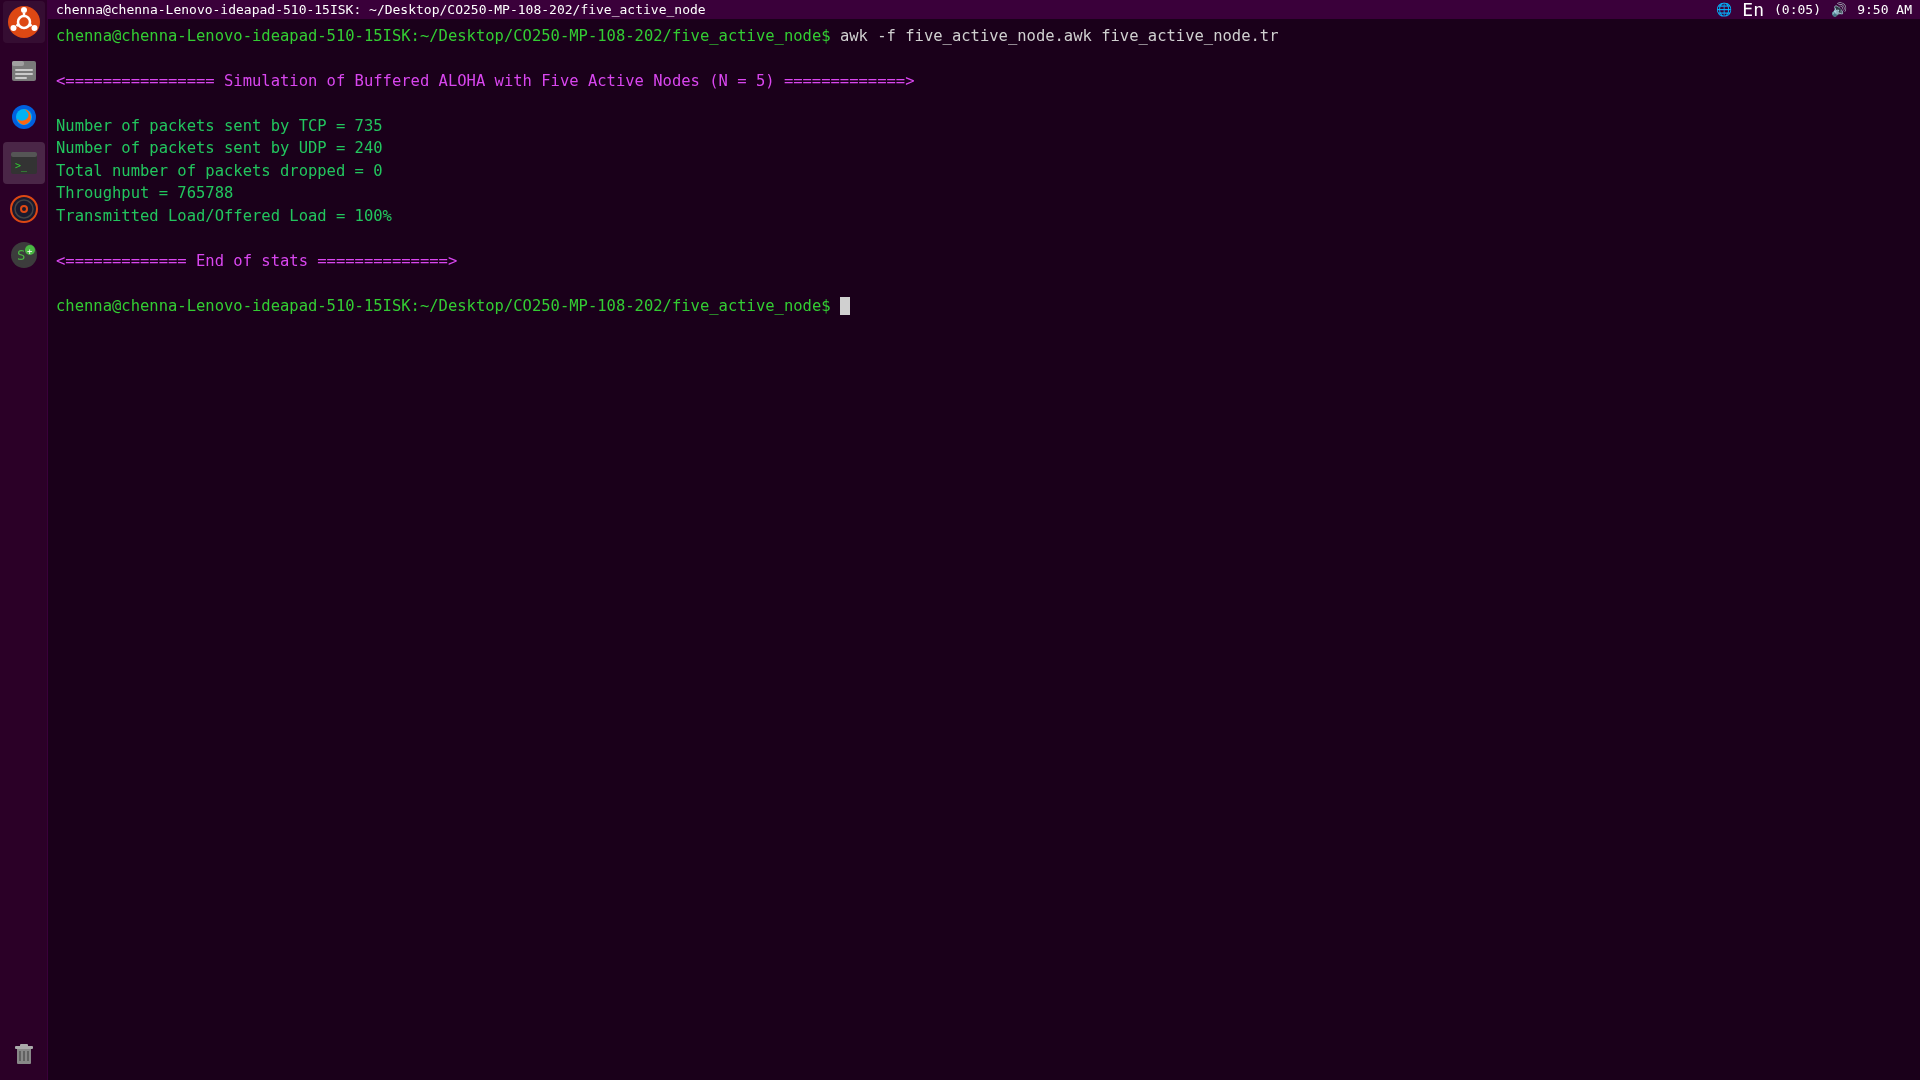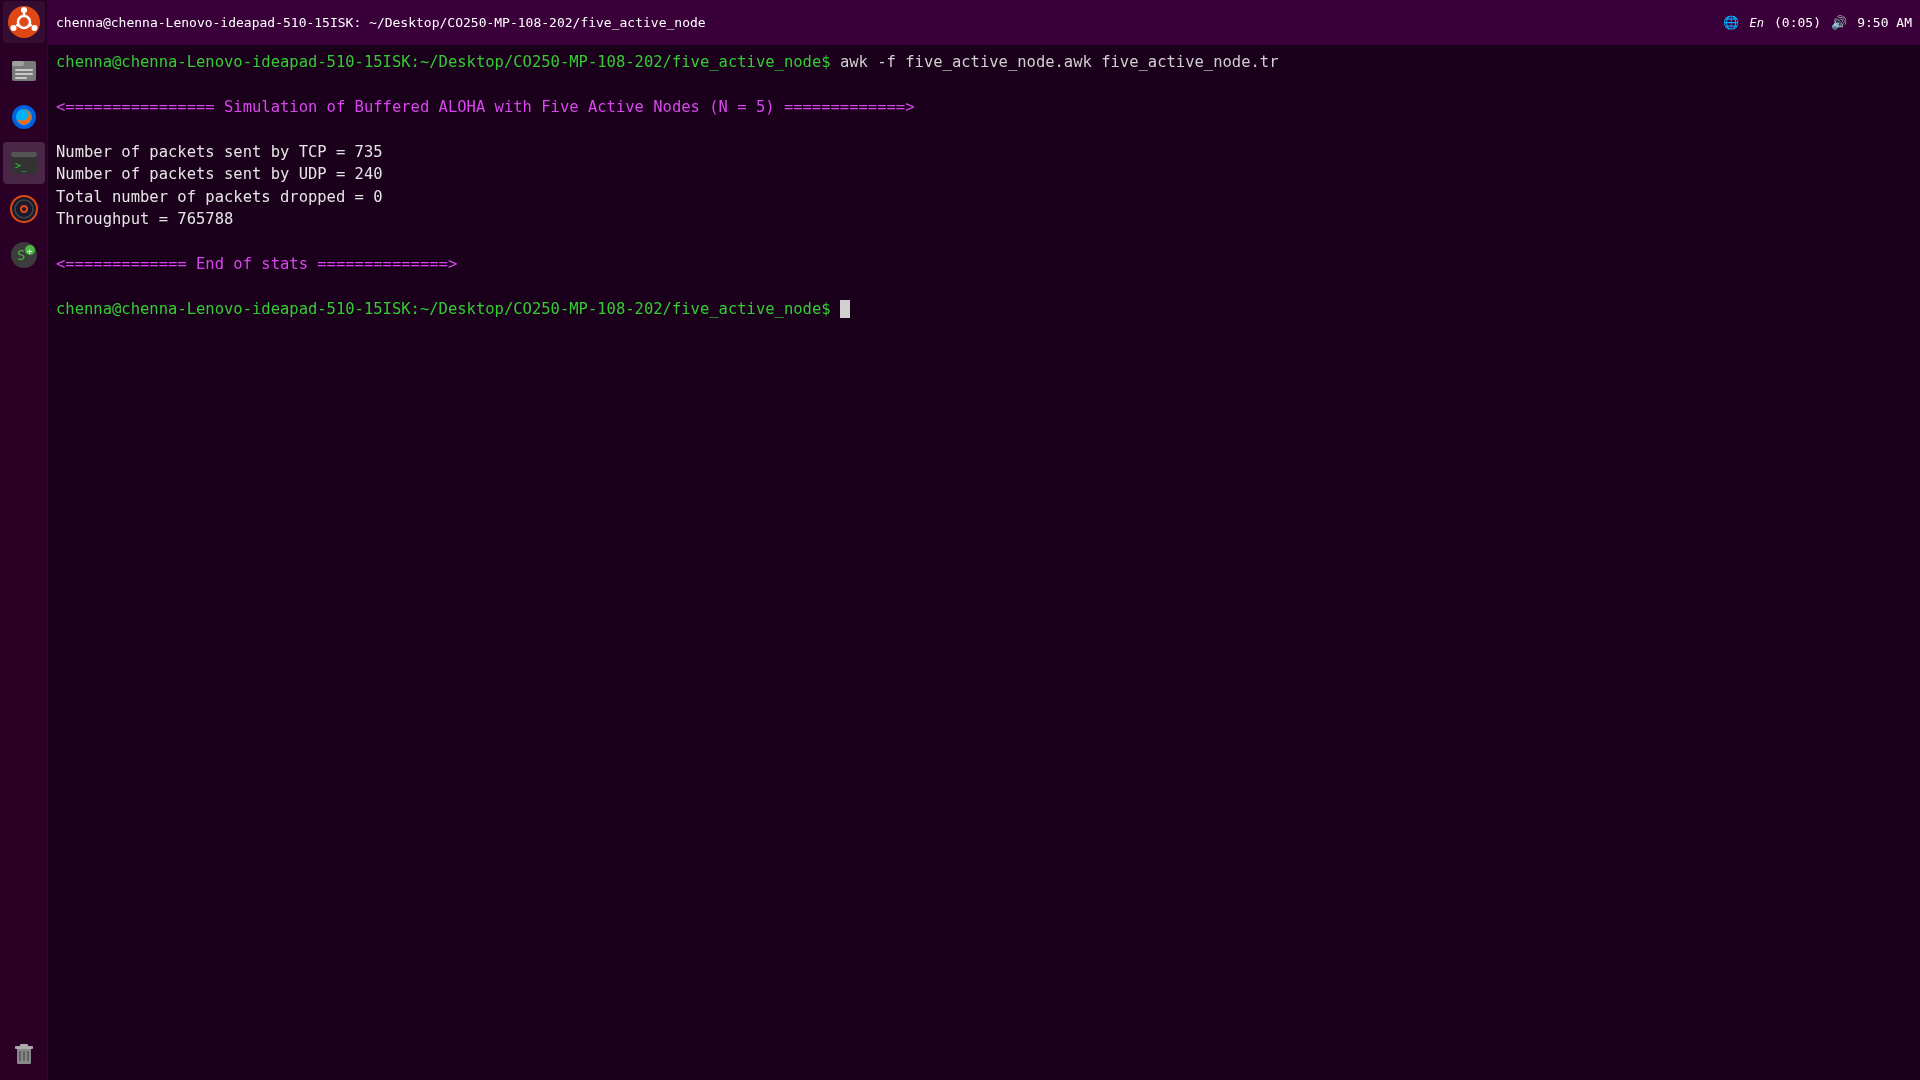--- a/index.html
+++ b/index.html
@@ -59,21 +59,21 @@
       flex: 1;
       display: flex;
       flex-direction: column;
       background: #1a001a;
       height: 1080px;
     }
 
     
     #title-bar {
       background: #3a003a;
-      height: 45px;
+      height: 19px;
       display: flex;
       align-items: center;
       padding: 0 8px;
       flex-shrink: 0;
     }
 
     #title-bar-text {
       color: #ffffff;
       font-size: 13px;
       font-family: monospace;
@@ -94,21 +94,21 @@
 
     .prompt-line {
       color: #33cc33;
     }
 
     .command-text {
       color: #d0d0d0;
     }
 
     .output-line {
-      color: #e5e5e5;
+      color: #22c55e;
     }
 
     .separator-line {
       color: #d946ef;
     }
 
     .cursor {
       display: inline-block;
       width: 10px;
       height: 18px;
@@ -202,21 +202,21 @@
   </div>
 </div>
 
 <div id="terminal-window">
 
   <div id="title-bar">
     <span id="title-bar-text">chenna@chenna-Lenovo-ideapad-510-15ISK: ~/Desktop/CO250-MP-108-202/five_active_node</span>
 
     <div style="display:flex; align-items:center; gap:10px; margin-left:auto;">
       <span style="color:white; font-size:13px;">🌐</span>
-      <span style="color:white; font-size:12px;font-style:italic;">En</span>
+      <span style="color:white; font-size:18px;">En</span>
       <span style="color:white; font-size:13px;">(0:05)</span>
       <span style="color:white; font-size:13px;">🔊</span>
       <span style="color:white; font-size:13px;">9:50 AM</span>
     </div>
   </div>
 
   <div id="terminal-content">
 
     
     <div>
@@ -228,20 +228,21 @@
     
     <div class="separator-line">&lt;================ Simulation of Buffered ALOHA with Five Active Nodes  (N = 5)  =============&gt;</div>
 
     <br>
 
     
     <div class="output-line">Number of packets sent by TCP = 735</div>
     <div class="output-line">Number of packets sent by UDP = 240</div>
     <div class="output-line">Total number of packets dropped = 0</div>
     <div class="output-line">Throughput = 765788</div>
+    <div class="output-line">Transmitted Load/Offered Load = 100%</div>
 
     <br>
 
     
     <div class="separator-line">&lt;============= End of stats ==============&gt;</div>
 
     <br>
 
     
     <div>

